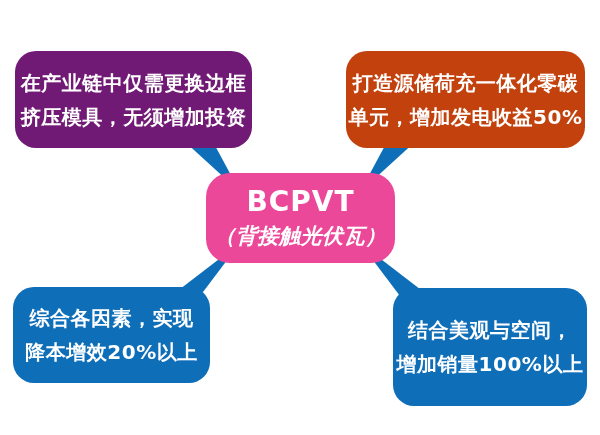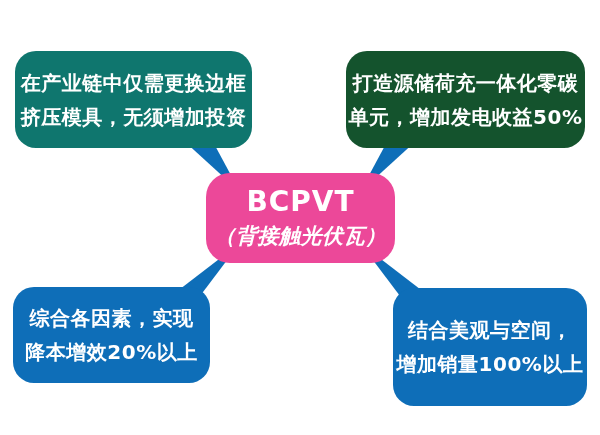--- a/index.html
+++ b/index.html
@@ -67,26 +67,26 @@
 
 <div class="canvas">
 
   <svg class="connectors" viewBox="0 0 600 435" xmlns="http://www.w3.org/2000/svg">
     <polygon points="183,140 212,140 240,192" fill="#0E6EB8"></polygon>
     <polygon points="388,140 417,140 360,192" fill="#0E6EB8"></polygon>
     <polygon points="171,296 200,296 240,243" fill="#0E6EB8"></polygon>
     <polygon points="400,296 429,296 360,243" fill="#0E6EB8"></polygon>
   </svg>
 
-  <div class="node node-top-left" style="background: #0f766e; color: rgb(255, 255, 255);">
+  <div class="node node-top-left" style="background: #701a75; color: rgb(255, 255, 255);">
     <span class="line">在产业链中仅需更换边框</span>
     <span class="line">挤压模具，无须增加投资</span>
   </div>
 
-  <div class="node node-top-right" style="background: #14532d; color: rgb(255, 255, 255);">
+  <div class="node node-top-right" style="background: #c2410c; color: rgb(255, 255, 255);">
     <span class="line">打造源储荷充一体化零碳</span>
     <span class="line">单元，增加发电收益50%</span>
   </div>
 
   <div class="node node-center" style="background: #ec4899; color: rgb(255, 255, 255);">
     <span class="line title">BCPVT</span>
     <span class="line subtitle">（背接触光伏瓦）</span>
   </div>
 
   <div class="node node-bottom-left" style="background: rgb(14, 110, 184); color: rgb(255, 255, 255);">

